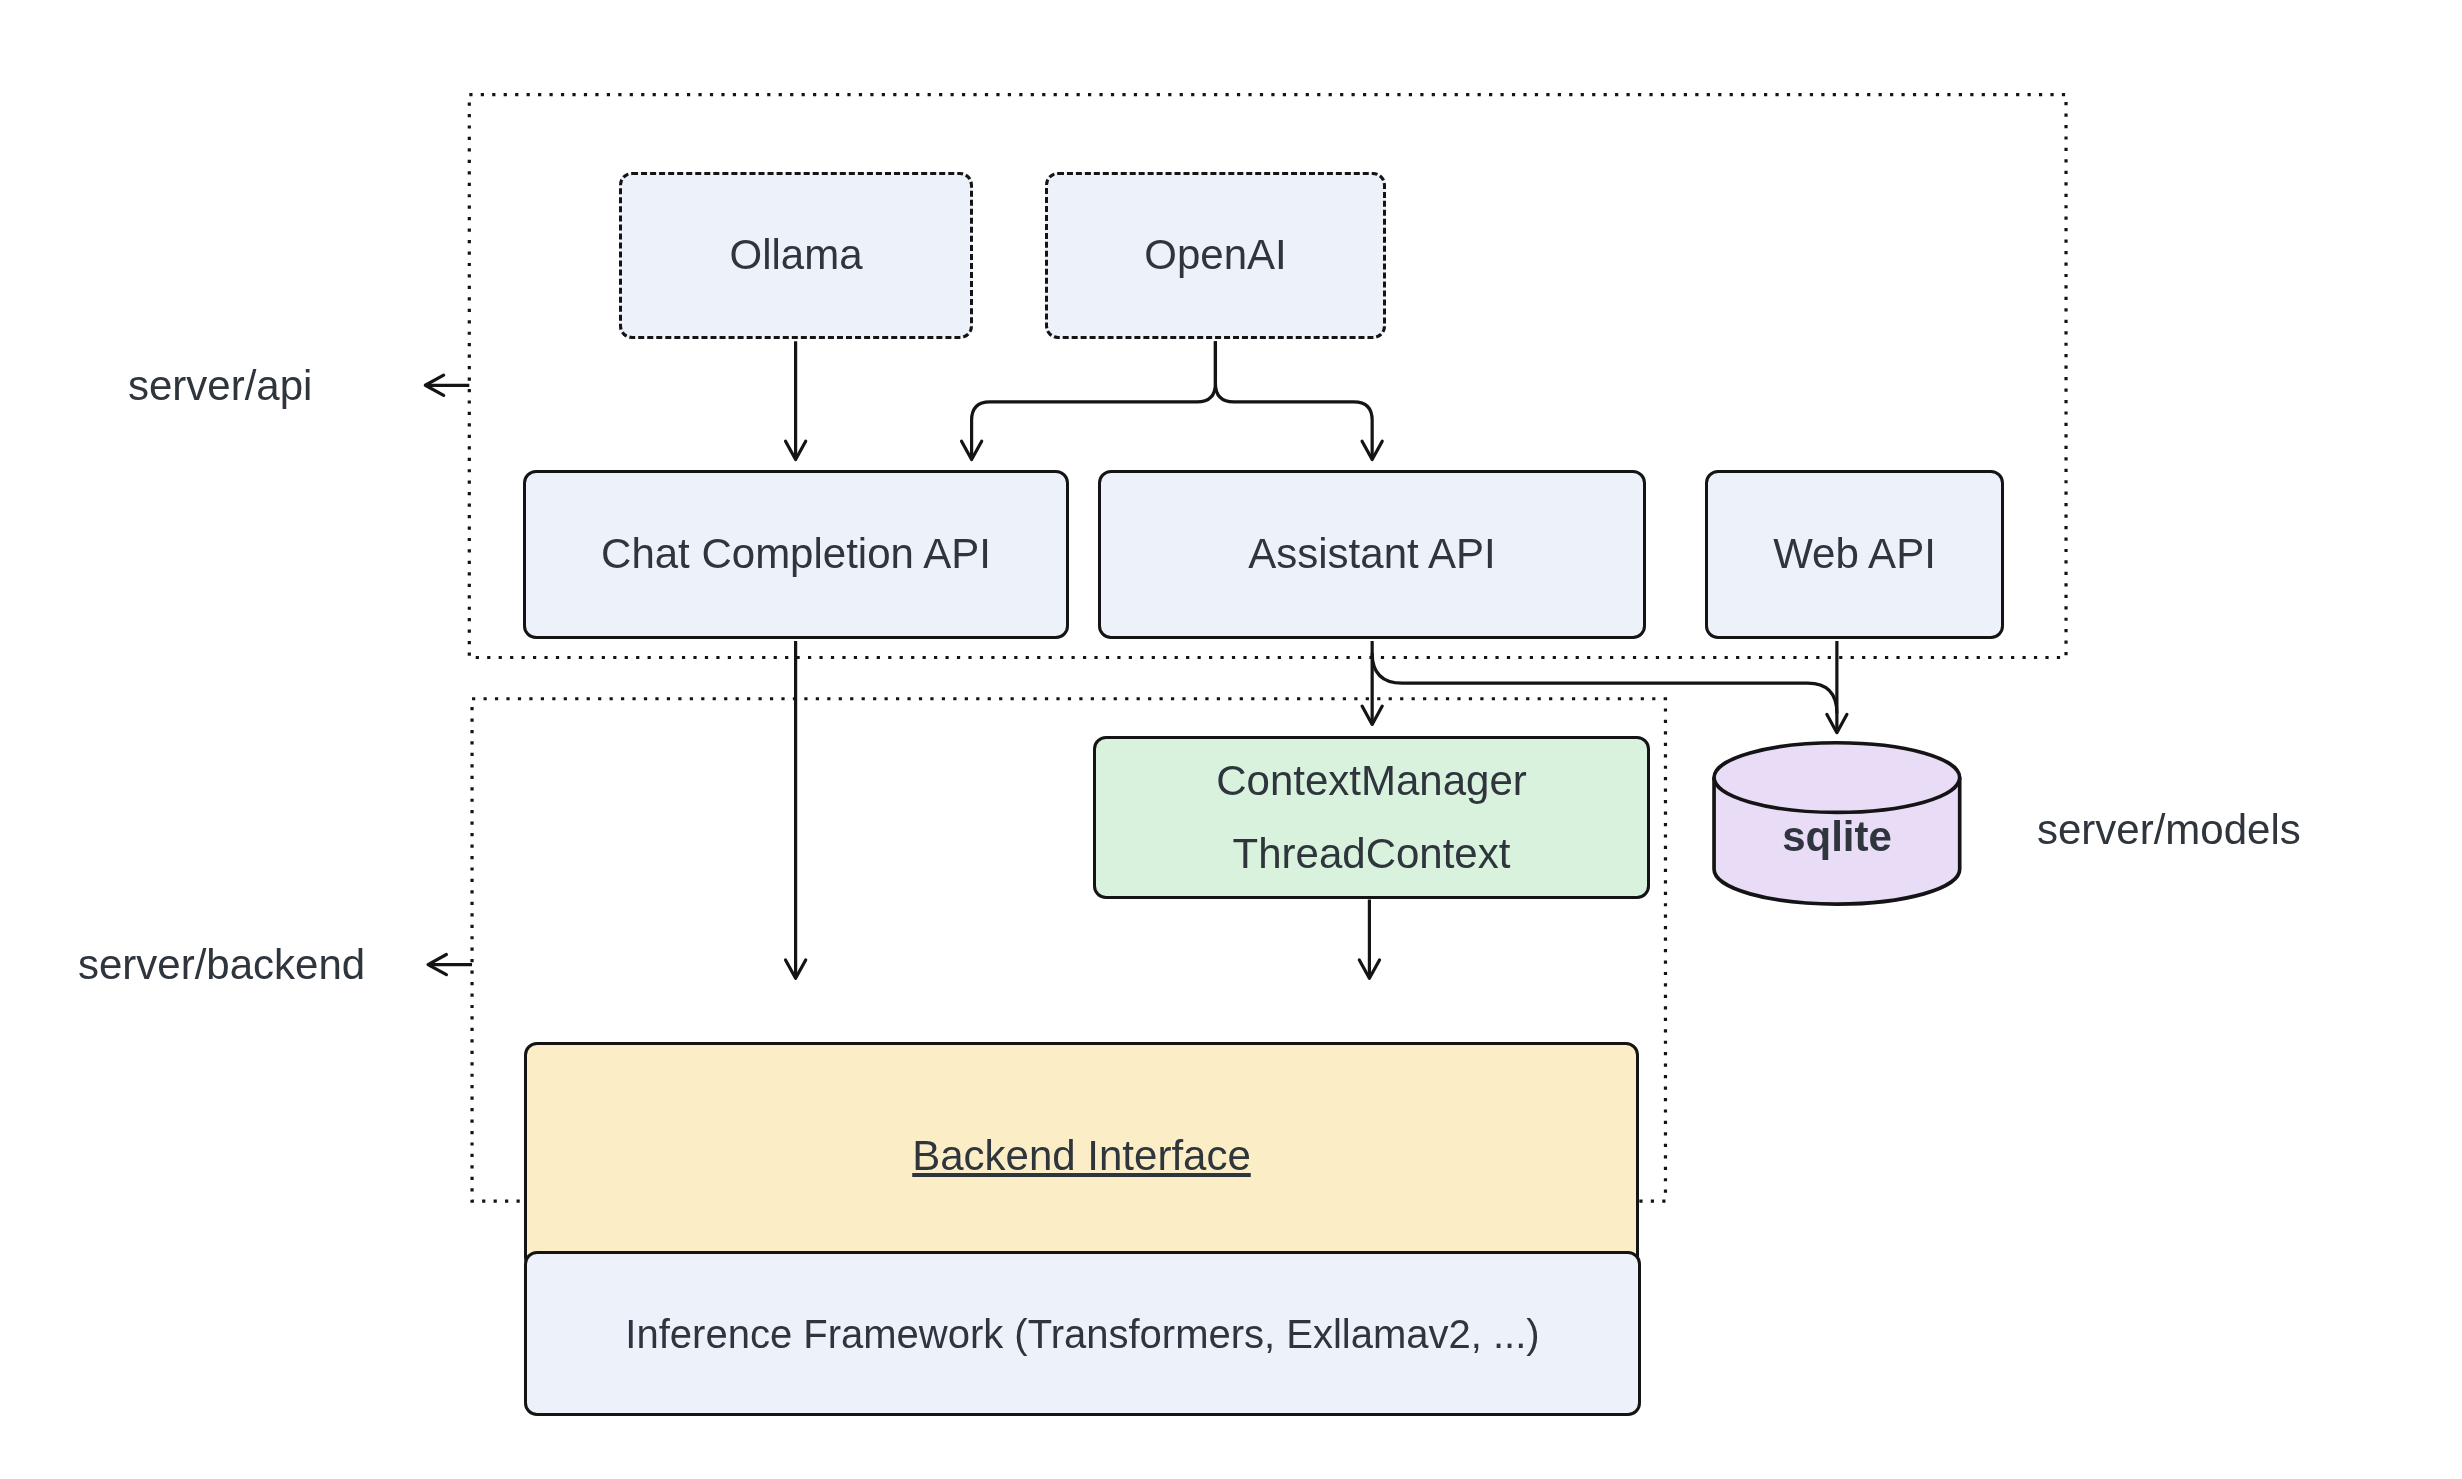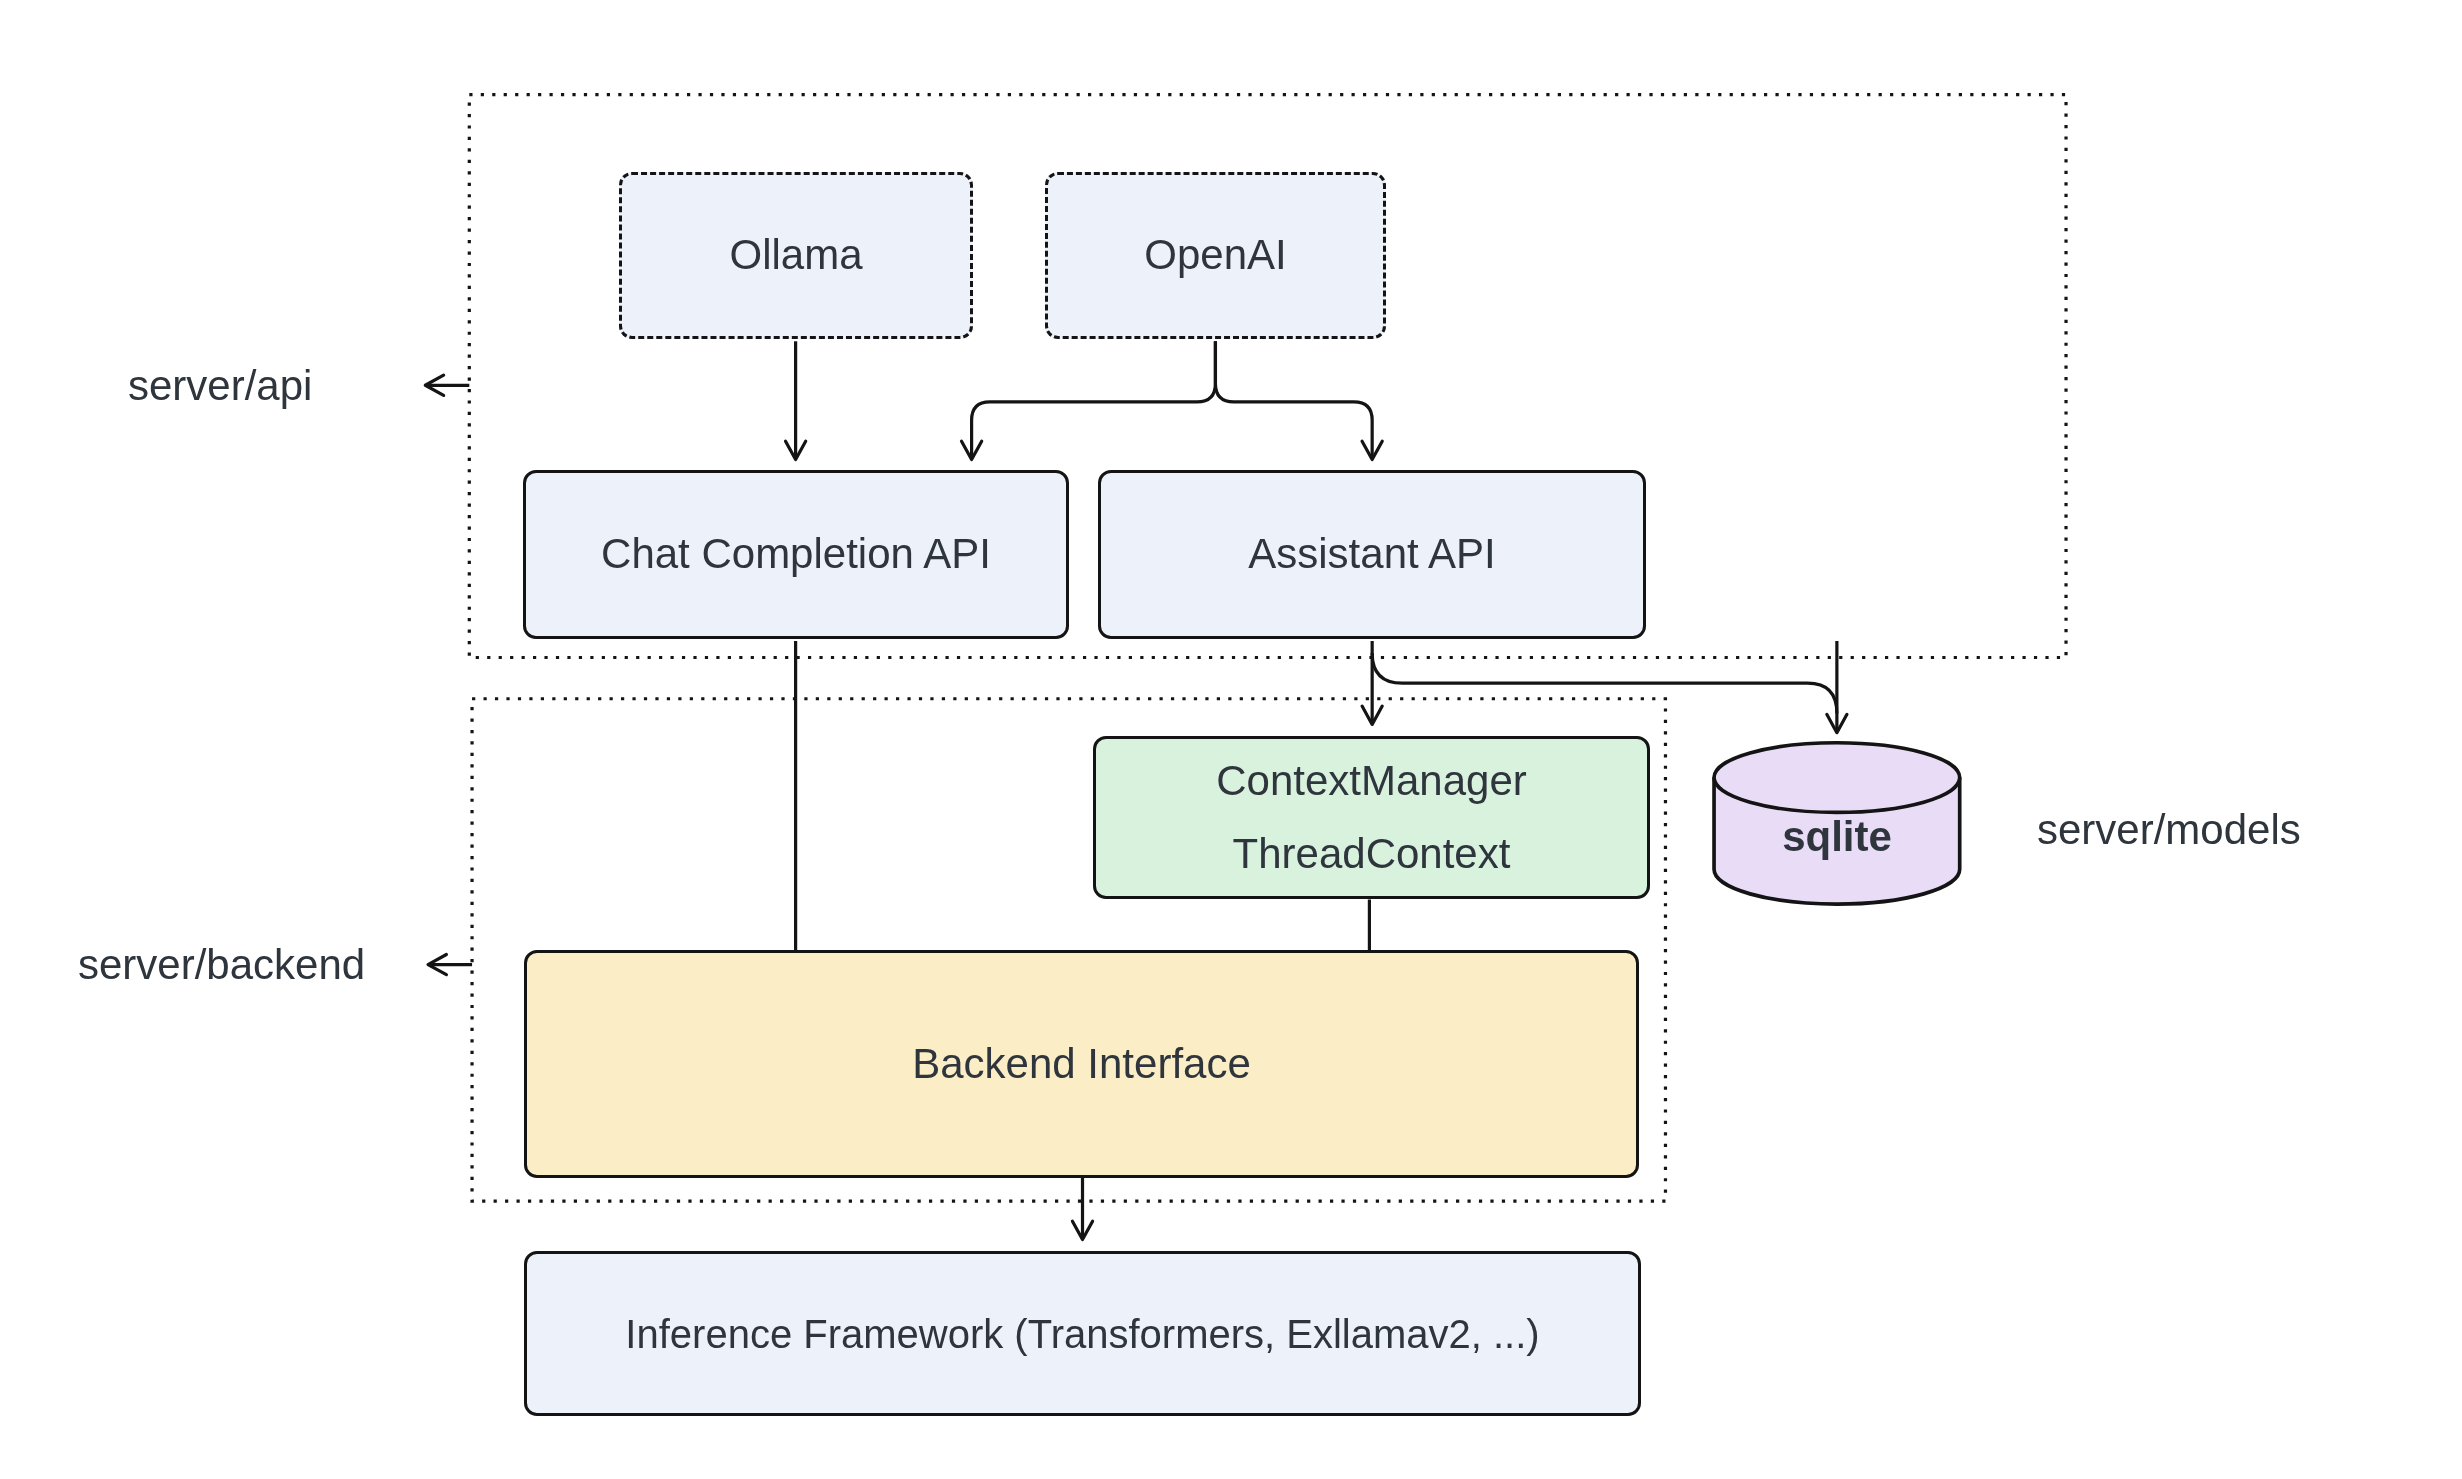--- a/index.html
+++ b/index.html
@@ -93,26 +93,29 @@
   <div class="node dashed fill-blue" style="left:1045px; top:172px; width:341px; height:167px;">
     <span>OpenAI</span>
   </div>
 
   <div class="node fill-blue" style="left:523px; top:470px; width:546px; height:169px;">
     <span>Chat Completion API</span>
   </div>
   <div class="node fill-blue" style="left:1098px; top:470px; width:548px; height:169px;">
     <span>Assistant API</span>
   </div>
+  <div class="node fill-blue" style="left:1705px; top:470px; width:299px; height:169px;">
+    <span>Web API</span>
+  </div>
 
   <div class="node fill-green" style="left:1093px; top:736px; width:557px; height:163px;">
     <span>ContextManager</span>
     <span>ThreadContext</span>
   </div>
-  <div class="node fill-yellow" style="left:524px; top:950px; width:1115px; height:228px;">
+  <div class="node fill-yellow" style="left:524px; top:1042px; width:1115px; height:228px;text-decoration:underline;">
     <span>Backend Interface</span>
   </div>
 
   <div class="db-label" style="left:1714px; top:807px; width:246px; height:59px;font-weight:bold;">sqlite</div>
 
   <div class="node fill-blue small" style="left:524px; top:1251px; width:1117px; height:165px;">
     <span>Inference Framework (Transformers, Exllamav2, ...)</span>
   </div>
 
 </div>

